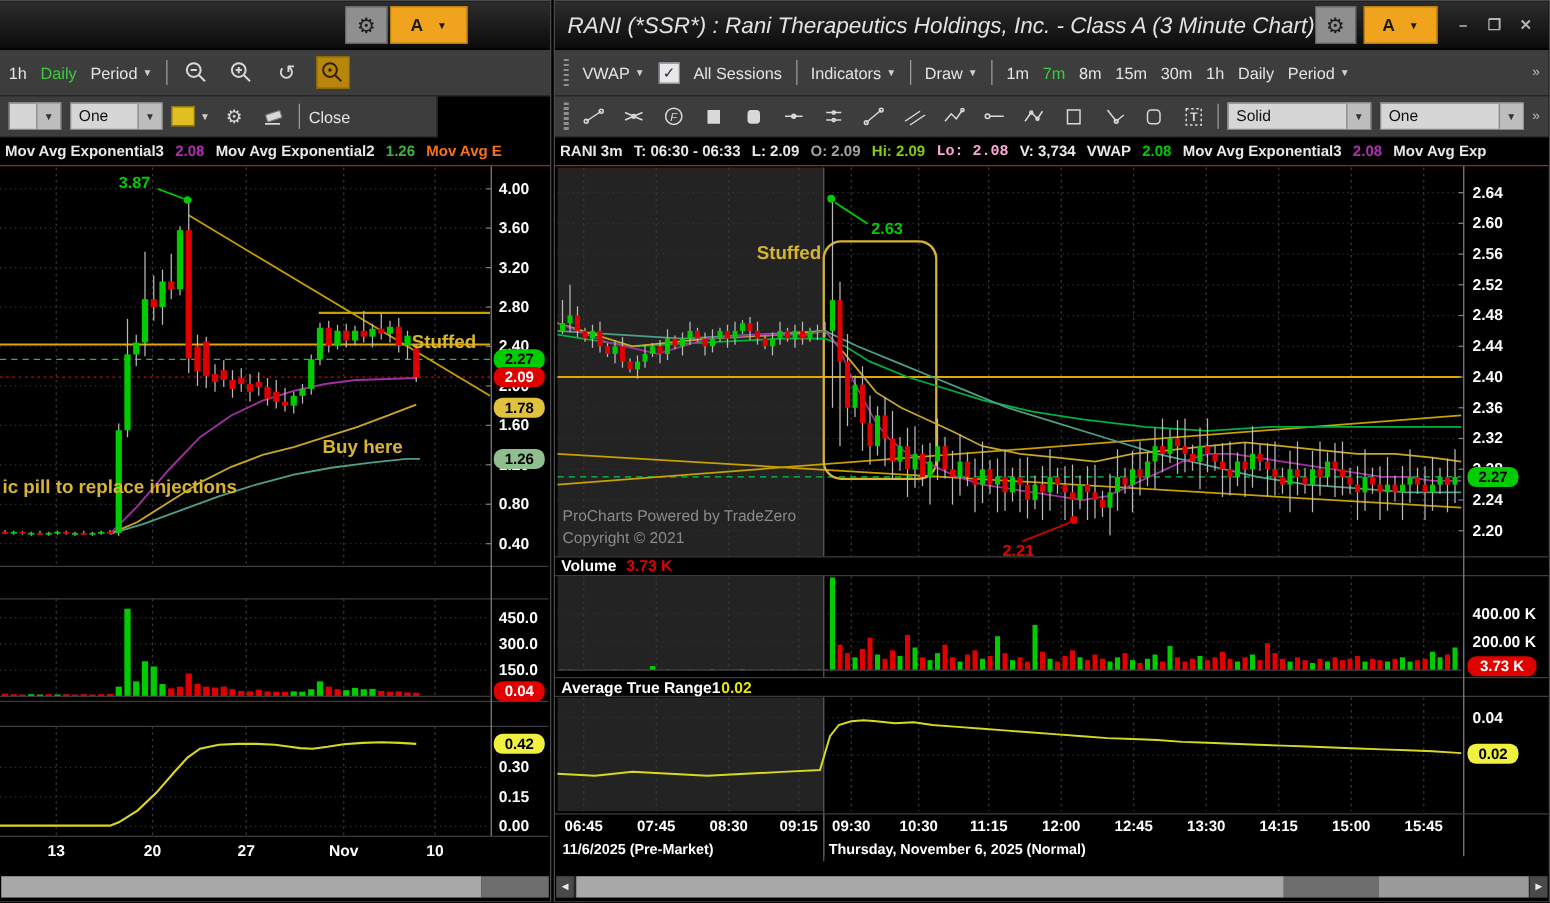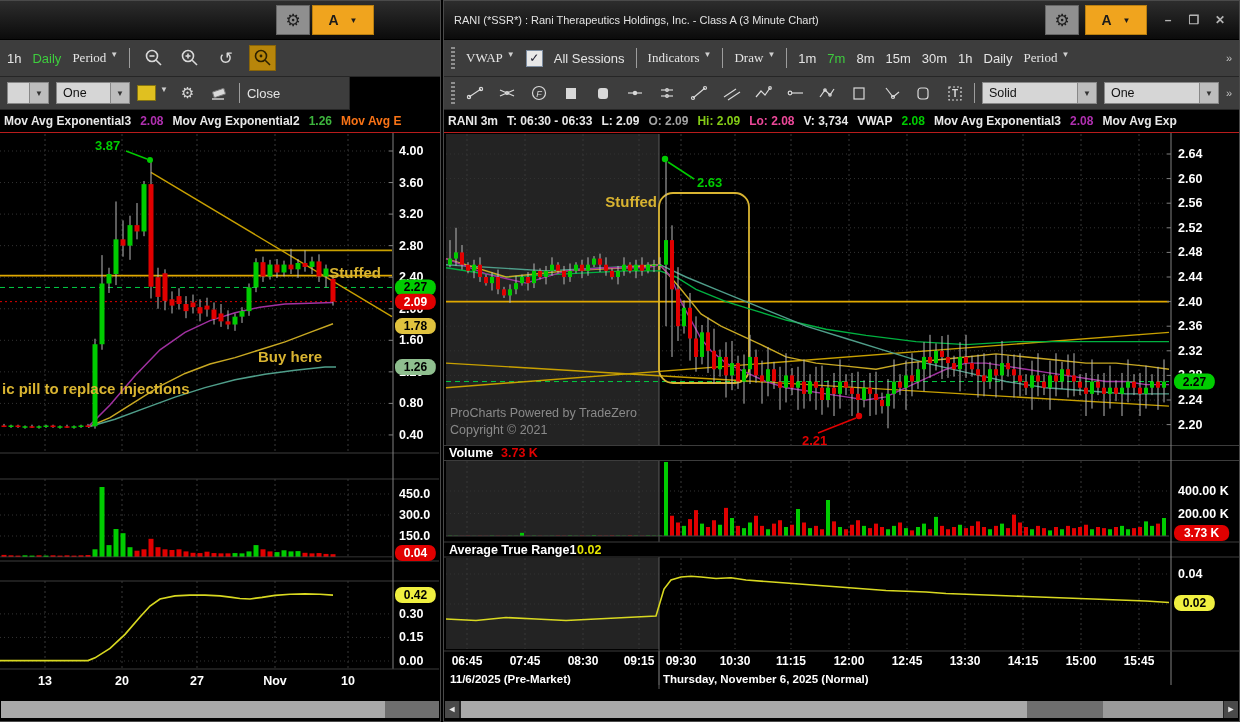--- a/index.html
+++ b/index.html
@@ -3,35 +3,35 @@
 <meta charset="utf-8">
 <style>
   html,body{margin:0;padding:0;background:#000;}
   #desktop{position:relative;width:1240px;height:722px;background:#000;overflow:hidden;
     font-family:"Liberation Sans",sans-serif;}
   .window{position:absolute;top:0;height:722px;background:#000;border:1px solid #4a4a4a;box-sizing:border-box;overflow:hidden;}
   #win-left{left:0;width:441px;border-left:none;}
   #win-right{left:443px;width:797px;}
   .titlebar{height:38px;background:linear-gradient(#2d2d2d,#0b0b0b);display:flex;align-items:center;
     padding:0 6px;border-bottom:1px solid #000;position:relative;}
-  .title-text{color:#e2e2e2;font-size:11px;white-space:nowrap;padding-left:4px;}
+  .title-text{color:#e2e2e2;font-size:18px;white-space:nowrap;padding-left:4px;font-style:italic;}
   .tbtn{height:30px;display:flex;align-items:center;justify-content:center;box-sizing:border-box;cursor:default;}
   .gear-btn{width:34px;background:#8f8f8f;color:#1d1d1d;font-size:17px;border:1px solid #666;}
   .a-btn{width:62px;background:#f0a41e;color:#1b1b1b;font-weight:bold;font-size:14px;gap:7px;border:1px solid #b97f10;}
   .a-btn .dd-arrow{color:#1b1b1b;}
   .win-ctrl{width:26px;text-align:center;color:#b4b4b4;font-size:12px;font-weight:bold;}
   .toolbar{height:36px;background:#3d3d3d;border-bottom:1px solid #262626;display:flex;align-items:center;
     gap:11px;padding:0 7px;color:#e4e4e4;font-size:13px;white-space:nowrap;}
   .toolbar2{height:32px;gap:7px;}
   .handle{width:4px;height:22px;background:repeating-linear-gradient(#8f8f8f 0 2px,transparent 2px 4px);flex:none;}
   .sep{width:1px;height:20px;background:#9d9d9d;flex:none;}
   .tlabel{color:#e4e4e4;}
   .green-label{color:#3ecc3e;}
   .dd-arrow{font-size:8px;color:#cfcfcf;margin-left:4px;}
-  .dd-wrap{display:flex;font-family:Liberation Serif, serif;}
+  .dd-wrap{display:flex;align-items:center;}
   .dropdown{background:#d6d6d6;color:#111;height:22px;display:flex;align-items:center;font-size:12.5px;
     padding-left:6px;border:1px solid #888;box-sizing:border-box;}
   .arrowbox{margin-left:auto;width:18px;height:100%;background:#bdbdbd;border-left:1px solid #888;
     display:flex;align-items:center;justify-content:center;font-size:8px;color:#333;}
   .checkbox{width:15px;height:15px;background:#e8e8e8;border:1px solid #7c8ca0;color:#223;
     font-size:12px;line-height:14px;text-align:center;flex:none;}
   .iconbtn{width:25px;height:24px;display:flex;align-items:center;justify-content:center;flex:none;}
   .iconbtn.active{background:#b8860b;border:1px solid #8a6508;}
   .swatch{width:17px;height:14px;background:#e0c020;border:1px solid #857410;}
   .chev{margin-left:auto;color:#c0c0c0;font-size:11px;}
@@ -540,21 +540,21 @@
           <span class="arrowbox">▼</span>
         </div>
         <span class="chev">»</span>
       </div>
     <div class="dataline" id="r-dataline">
         <span style="color: rgb(232, 232, 232);">RANI 3m</span>
         <span style="color: rgb(232, 232, 232);">T: 06:30 - 06:33</span>
         <span style="color: rgb(232, 232, 232);">L: 2.09</span>
         <span style="color: #a3a3a3;">O: 2.09</span>
         <span style="color: #84cc16;">Hi: 2.09</span>
-        <span style="color: #ec4899;">Lo: 2.08</span>
+        <span style="color: #f9a8d4; font-family: Liberation Mono, monospace;">Lo: 2.08</span>
         <span style="color: rgb(232, 232, 232);">V: 3,734</span>
         <span style="color: rgb(232, 232, 232);">VWAP</span>
         <span style="color: rgb(0, 204, 0);">2.08</span>
         <span style="color: rgb(232, 232, 232);">Mov Avg Exponential3</span>
         <span style="color: rgb(176, 48, 176);">2.08</span>
         <span style="color: rgb(232, 232, 232);">Mov Avg Exp</span>
       </div>
     <svg class="chart-svg" id="r-svg" width="795" height="594">
         <g>
           <rect x="2" y="5" width="213" height="311" fill="#232323"></rect>

